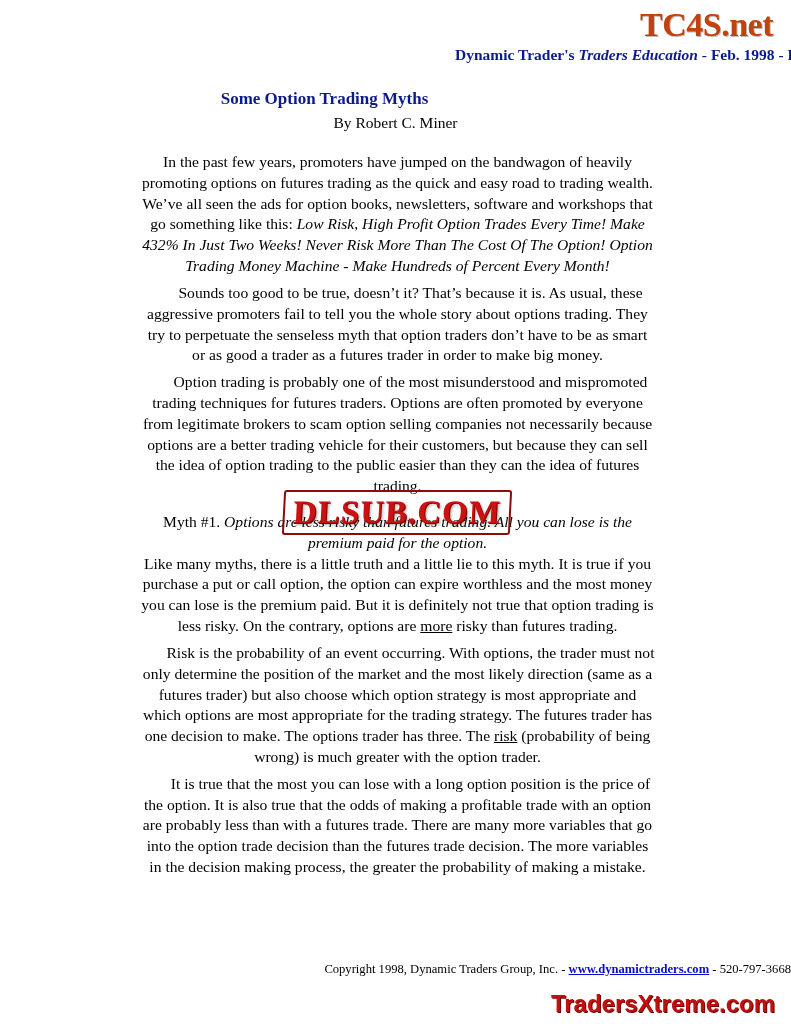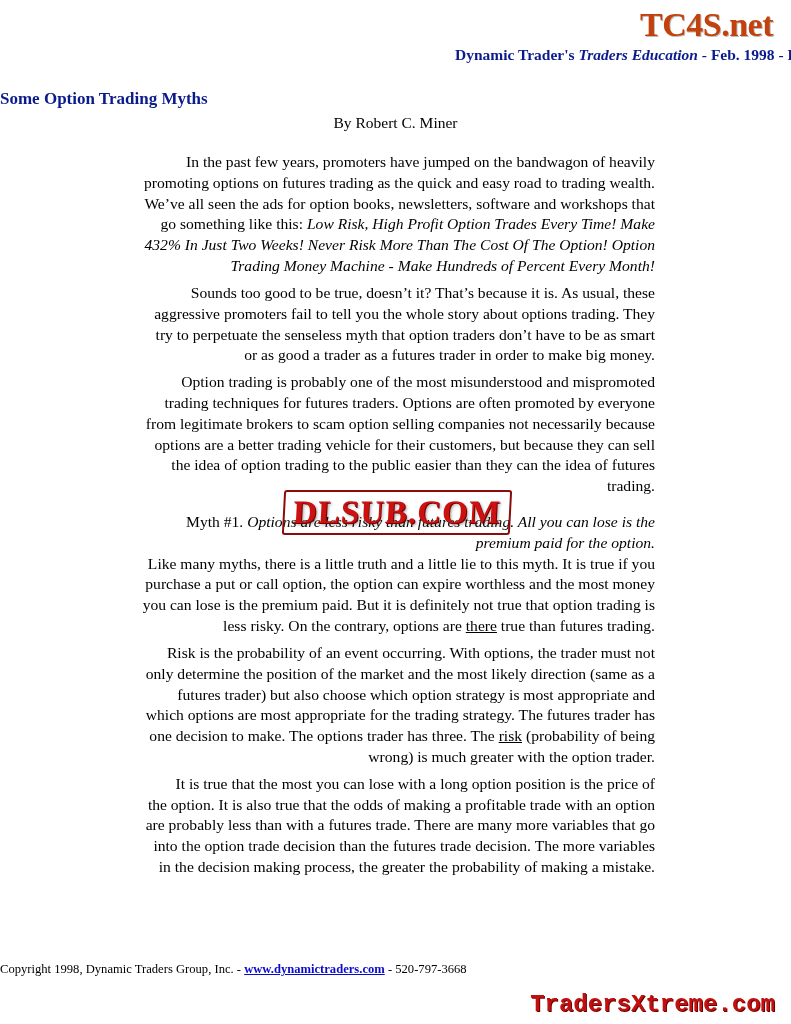--- a/index.html
+++ b/index.html
@@ -52,21 +52,21 @@
     display: inline-block;
     padding: 2px 8px;
     border: 2px solid #8a0c0c;
     background: rgba(255,255,255,0.05);
     border-radius: 3px;
   }
   .wm-bottomright {
     position: absolute;
     bottom: 6px;
     right: 16px;
-    font-family: Liberation Mono, monospace;
+    font-family: Liberation Sans, sans-serif;
     font-weight: bold;
     font-size: 24px;
     color: #c01010;
     text-shadow: 1px 1px 0 #6d0000;
   }
 
   
   .doc-header {
     position: absolute;
     top: 46px;
@@ -78,20 +78,21 @@
     color: #0b1b8c;
     margin-left: 40px;
   }
   .doc-header .ital { font-style: italic; }
 
   .doc-title {
     position: absolute;
     top: 89px;
     left: 0;
     width: 649px;
+    text-align: center;
     font-size: 17px;
     font-weight: bold;
     color: #0b1b8c;
   }
   .doc-byline {
     position: absolute;
     top: 114px;
     left: 0;
     width: 791px;
     text-align: center;
@@ -100,42 +101,42 @@
   }
 
   
   .body-col {
     position: absolute;
     top: 152px;
     left: 140px;
     width: 515px;
     font-size: 15.6px;
     line-height: 1.335;
-    text-align: right;
+    text-align: center;
   }
   .body-col p {
     margin: 0 0 0 0;
   }
   .body-col p.indent {
     text-indent: 26px;
     margin-top: 6px;
   }
   .body-col p.gap {
     margin-top: 15px;
   }
   .ital { font-style: italic; }
   .ul { text-decoration: underline; }
 
   
   .doc-footer {
     position: absolute;
     top: 962px;
     left: 0;
     width: 791px;
-    text-align: left;
+    text-align: right;
     font-size: 12.6px;
     color: #000000;
   }
   .doc-footer a {
     color: #0a0acc;
     font-weight: bold;
     text-decoration: underline;
   }
 </style>
 </head>
@@ -157,21 +158,21 @@
     <p><span>In the past few years, promoters have jumped on the bandwagon of heavily promoting options on futures trading as the quick and easy road to trading wealth. We’ve all seen the ads for option books, newsletters, software and workshops that go something like this: </span><span class="ital">Low Risk, High Profit Option Trades Every Time!  Make 432% In Just Two Weeks!  Never Risk More Than The Cost Of The Option! Option Trading Money Machine - Make Hundreds of Percent Every Month!</span></p>
 
     <p class="indent">Sounds too good to be true, doesn’t it? That’s because it is. As usual, these aggressive promoters fail to tell you the whole story about options trading. They try to perpetuate the senseless myth that option traders don’t have to be as smart or as good a trader as a futures trader in order to make big money.</p>
 
 
     <p class="indent">Option trading is probably one of the most misunderstood and mispromoted trading techniques for futures traders. Options are often promoted by everyone from legitimate brokers to scam option selling companies not necessarily because options are a better trading vehicle for their customers, but because they can sell the idea of option trading to the public easier than they can the idea of futures trading.</p>
 
 
     <p class="gap"><span>Myth #1. </span><span class="ital">Options are less risky than futures trading. All you can lose is the premium paid for the option.</span></p>
 
-    <p><span>Like many myths, there is a little truth and a little lie to this myth. It is true if you purchase a put or call option, the option can expire worthless and the most money you can lose is the premium paid. But it is definitely not true that option trading is less risky. On the contrary, options are </span><span class="ul">there</span><span> true than futures trading.</span></p>
+    <p><span>Like many myths, there is a little truth and a little lie to this myth. It is true if you purchase a put or call option, the option can expire worthless and the most money you can lose is the premium paid. But it is definitely not true that option trading is less risky. On the contrary, options are </span><span class="ul">more</span><span> risky than futures trading.</span></p>
 
     <p class="indent"><span>Risk is the probability of an event occurring. With options, the trader must not only determine the position of the market and the most likely direction (same as a futures trader) but also choose which option strategy is most appropriate and which options are most appropriate for the trading strategy. The futures trader has one decision to make. The options trader has three. The </span><span class="ul">risk</span><span> (probability of being wrong) is much greater with the option trader.</span></p>
 
     <p class="indent">It is true that the most you can lose with a long option position is the price of the option. It is also true that the odds of making a profitable trade with an option are probably less than with a futures trade. There are many more variables that go into the option trade decision than the futures trade decision. The more variables in the decision making process, the greater the probability of making a mistake.</p>
 
   </div>
 
   <div class="wm-center">
     <span class="inner">DLSUB.COM</span>
   </div>

